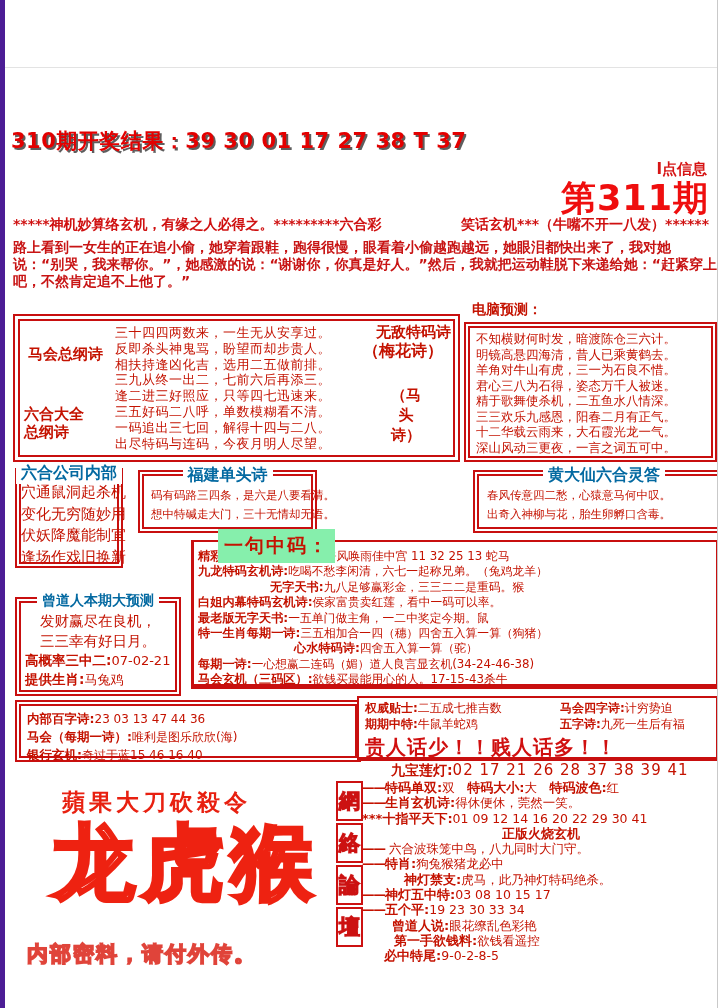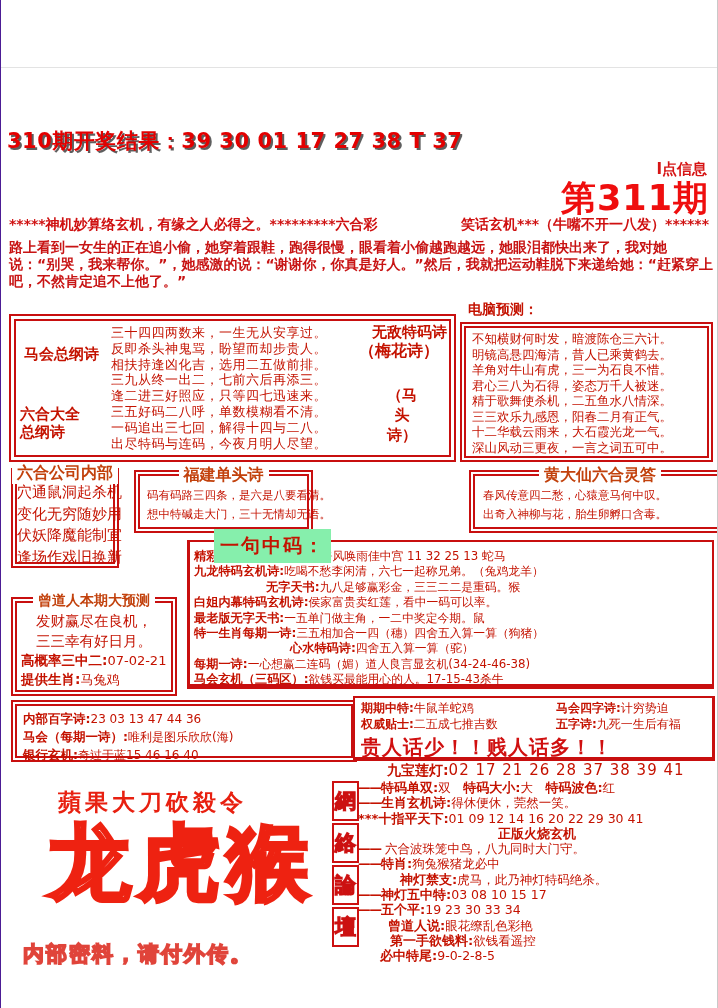--- a/index.html
+++ b/index.html
@@ -4,21 +4,21 @@
 <style>
   * { box-sizing: border-box; margin: 0; padding: 0; }
   html,body { background:#fff; }
   #page {
     position: relative;
     width: 718px; height: 1008px;
     background: #fff;
     overflow: hidden;
     color: #c41200;
     font-family: "DejaVu Sans", "Liberation Sans", sans-serif;
-    border-left: 1px solid #4c1d95;
+    border-left: 5px solid #4c1d95;
     border-right: 1px solid #c9c9c9;
   }
   .abs { position: absolute; }
   .topline { position:absolute; top:67px; left:0; right:0; height:1px; background:#e3e3e3; }
 
   .result-line {
     left:6px; top:127px;
     font-size:21px; font-weight:bold; color:#e30000;
     letter-spacing:0.5px; white-space:nowrap;
     text-shadow: 2px 2px 0 rgba(40,40,40,.75);
@@ -45,21 +45,21 @@
     left:459px; top:322px; width:253px; height:140px;
     border:6px double #c80f0f; background:#fff;
     padding:3px 0 0 6px;
     font-size:12.5px; line-height:15.5px; white-space:nowrap;
   }
 
   .titledbox { border:6px double #c80f0f; background:#fff; }
   .boxtitle {
     position:absolute; top:-11px; left:50%; transform:translateX(-50%);
     background:#fff; padding:0 5px; font-weight:bold; white-space:nowrap;
-    color:#c2410c;
+    color:#0369a1;
   }
   .companybox { left:10px; top:468px; width:108px; height:100px; text-align:center; padding-top:8px; }
   .companybox .ln { font-family:"DejaVu Serif","Liberation Serif",serif; font-size:15px; line-height:21.5px; white-space:nowrap; }
   .fujianbox { left:133px; top:470px; width:179px; height:63px; padding:10px 0 0 7px; }
   .fujianbox .ln, .huangbox .ln { font-size:11.5px; line-height:19px; white-space:nowrap; font-family:"DejaVu Serif","Liberation Serif",serif; }
   .huangbox { left:452px; top:470px; width:262px; height:63px; padding:10px 0 0 8px;margin-left:16px; }
   .fujianbox .boxtitle, .huangbox .boxtitle, .companybox .boxtitle { font-size:16px; }
 
   .yijubox {
     left:186px; top:540px; width:527px; height:149px;
@@ -224,22 +224,22 @@
 
   <div class="abs titledbox neibubox">
     <div class="ln"><b>内部百字诗:</b><span>23 03 13 47 44 36</span></div>
     <div class="ln"><b>马会（每期一诗）:</b><span>唯利是图乐欣欣(海)</span></div>
     <div class="ln"><b>银行玄机:</b><span>奇过于蓝15 46 16 40</span></div>
   </div>
 
   <div class="abs quanweibox">
     <div class="cols">
       <div class="c1">
+        <div class="ln"><b>权威贴士:</b><span>二五成七推吉数</span></div>
         <div class="ln"><b>期期中特:</b><span>牛鼠羊蛇鸡</span></div>
-        <div class="ln"><b>权威贴士:</b><span>二五成七推吉数</span></div>
       </div>
       <div>
         <div class="ln"><b>马会四字诗:</b><span>计穷势迫</span></div>
         <div class="ln"><b>五字诗:</b><span>九死一生后有福</span></div>
       </div>
     </div>
     <div class="slogan">贵人话少！！贱人话多！！</div>
   </div>
 
   <div class="abs jiubao">

